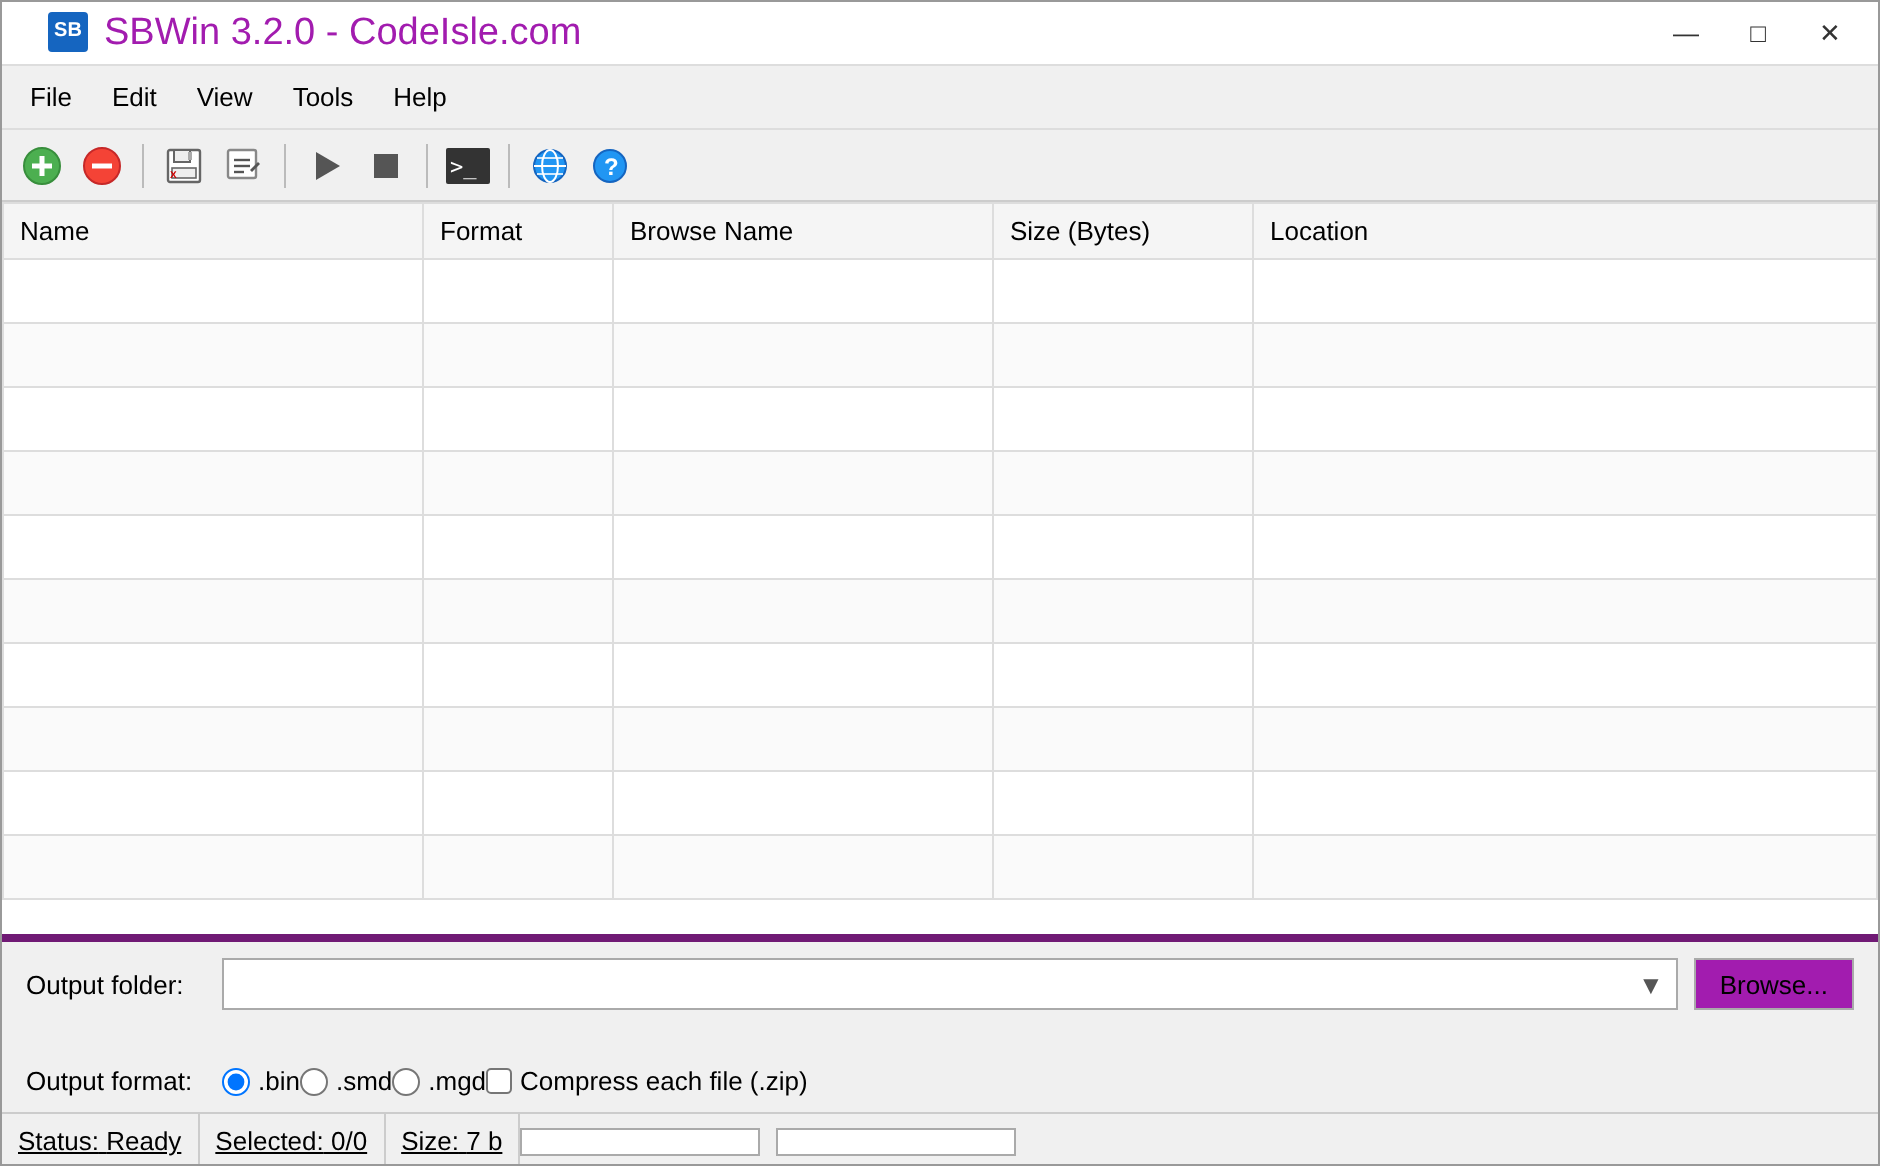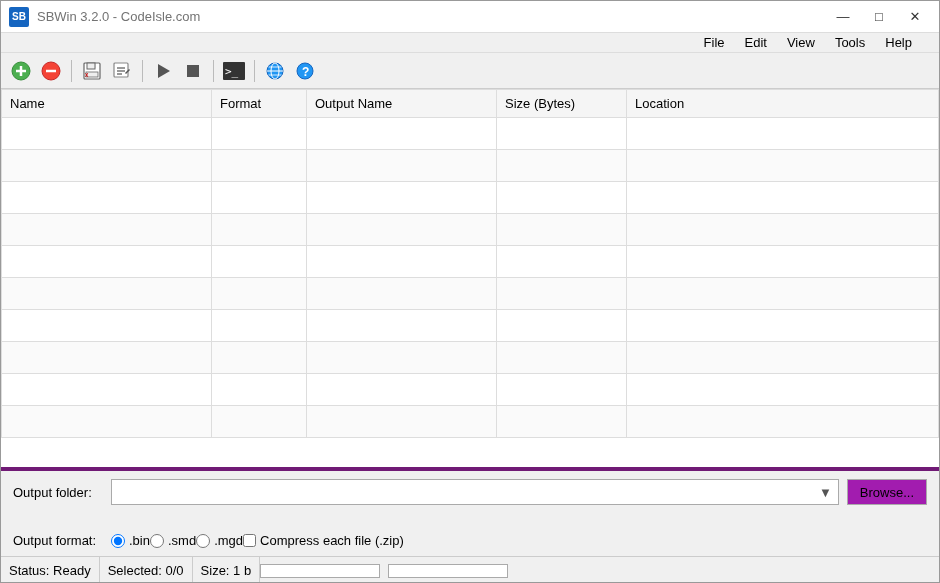--- a/index.html
+++ b/index.html
@@ -18,38 +18,38 @@
       background: #fff;
       height: 32px;
       display: flex;
       align-items: center;
       justify-content: space-between;
       padding: 0 8px;
       border-bottom: 1px solid #ddd;
     }
     .title-bar-left {
       display: flex;
-      align-items: center;
       gap: 8px;
+      margin-left: 15px;
     }
     .title-bar-icon {
       width: 20px;
       height: 20px;
       background: #1565C0;
       border-radius: 2px;
       display: flex;
       align-items: center;
       justify-content: center;
       color: white;
       font-weight: bold;
       font-size: 10px;
     }
     .title-bar-title {
-      font-size: 13px;
-      color: #737373;
+      font-size: 19px;
+      color: #a21caf;
     }
     .title-bar-controls {
       display: flex;
       gap: 4px;
     }
     .title-btn {
       width: 32px;
       height: 22px;
       border: none;
       background: transparent;
@@ -57,26 +57,25 @@
       font-size: 13px;
       display: flex;
       align-items: center;
       justify-content: center;
       color: #333;
     }
 
     
     .menu-bar {
       background: #f0f0f0;
-      height: 20px;
-      display: flex;
-      align-items: center;
-      padding: 0 17px;
+      height: 32px;
+      display: flex;
+      align-items: center;
+      padding: 0 4px;
       border-bottom: 1px solid #ddd;
-      justify-content: flex-end;
     }
     .menu-item {
       padding: 4px 10px;
       cursor: pointer;
       font-size: 13px;
       color: #000;
     }
 
     
     .toolbar {
@@ -204,20 +203,21 @@
       gap: 0;
     }
     .status-section {
       padding: 0 8px;
       font-size: 13px;
       color: #000;
       border-right: 1px solid #ccc;
       height: 100%;
       display: flex;
       align-items: center;
+      text-decoration: underline;
     }
     .status-section:first-child { padding-left: 0; }
     .status-section:last-child { border-right: none; }
     .status-progress {
       flex: 1;
       height: 100%;
       display: flex;
       align-items: center;
       gap: 8px;
     }
@@ -344,21 +344,21 @@
       </svg>
     </button>
   </div>
 
   <div class="table-wrapper">
     <table class="data-table">
       <thead>
         <tr>
           <th style="width:210px">Name</th>
           <th style="width:95px">Format</th>
-          <th style="width:190px">Output Name</th>
+          <th style="width:190px">Browse Name</th>
           <th style="width:130px">Size (Bytes)</th>
           <th>Location</th>
         </tr>
       </thead>
       <tbody>
 
         <tr>
             <td></td>
             <td></td>
             <td></td>
@@ -467,21 +467,21 @@
   </div>
 
   <div class="status-bar">
     <div class="status-section">
       <span>Status:</span>&nbsp;<span>Ready</span>
     </div>
     <div class="status-section">
       <span>Selected:</span>&nbsp;<span>0/0</span>
     </div>
     <div class="status-section">
-      <span>Size:</span>&nbsp;<span>1 b</span>
+      <span>Size:</span>&nbsp;<span>7 b</span>
     </div>
     <div class="status-progress">
       <div class="progress-bar" style="flex:1; max-width:120px;"></div>
       <div class="progress-bar" style="flex:1; max-width:120px;"></div>
     </div>
   </div>
 
 </div>
 
 </body></html>

